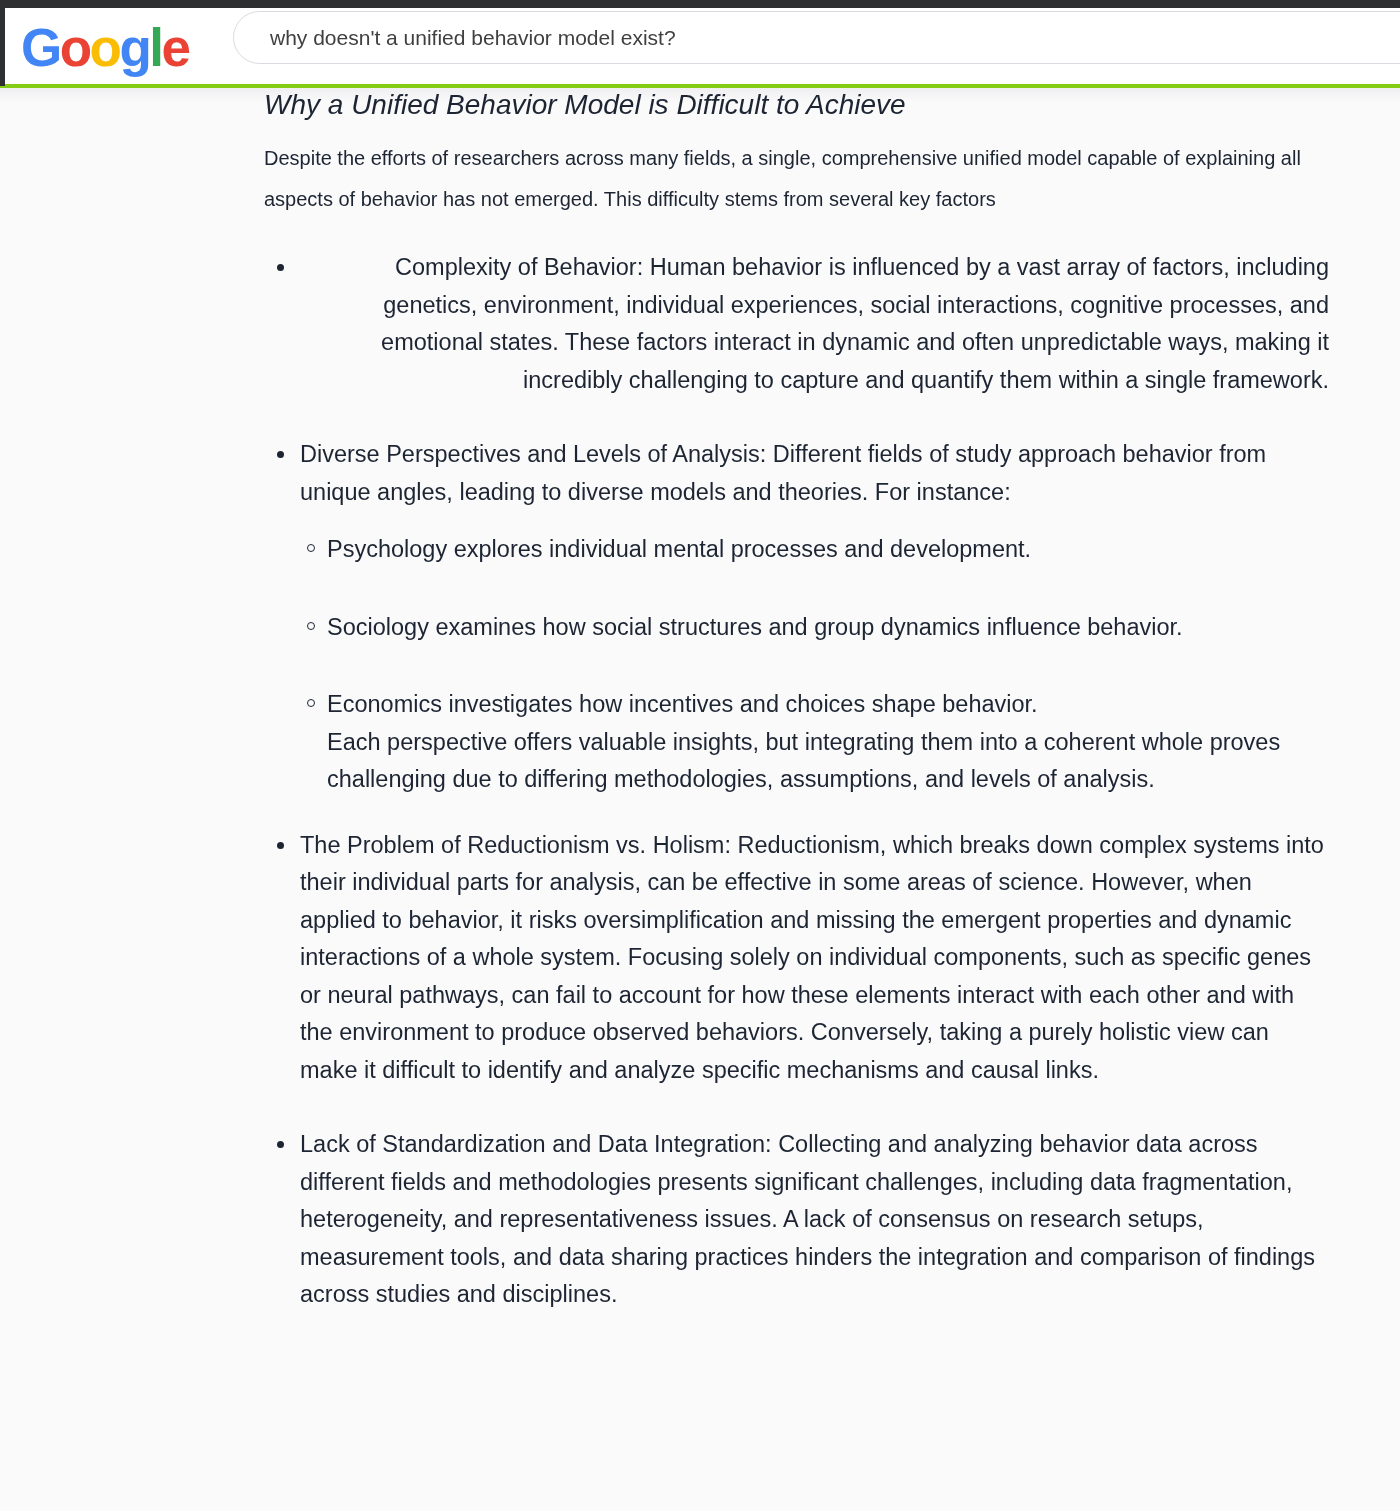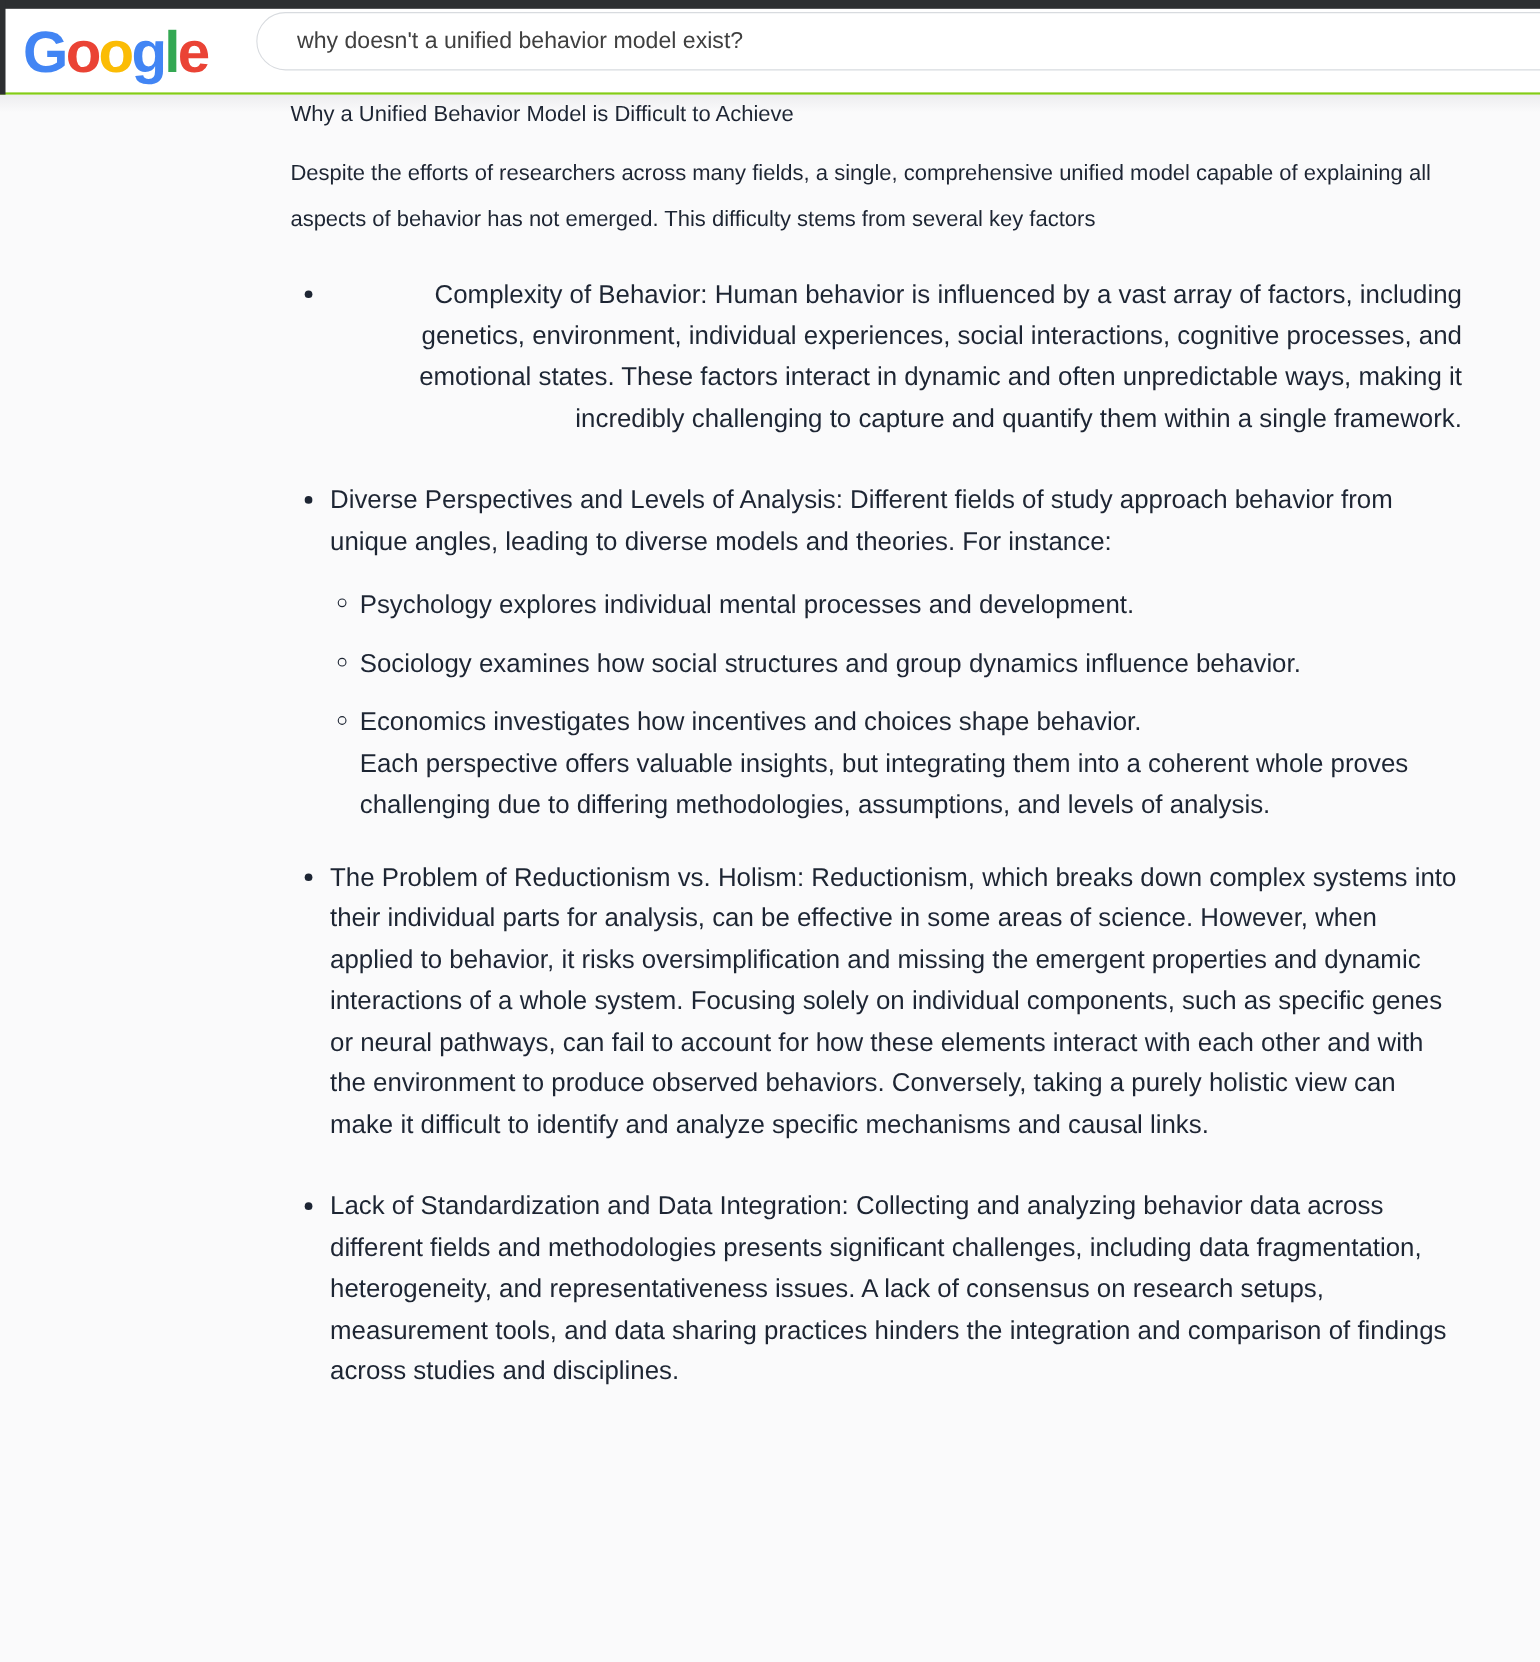--- a/index.html
+++ b/index.html
@@ -33,21 +33,21 @@
     z-index: 6;
   }
 
   
   .header {
     position: absolute;
     top: 8px; left: 0;
     width: 100%;
     height: 76px;
     background: #ffffff;
-    border-bottom: 2px solid #84cc16;
+    border-bottom: 4px solid #84cc16;
     box-sizing: content-box;
     z-index: 4;
   }
   .logo {
     position: absolute;
     left: 21px;
     top: 9px;
     font-size: 53px;
     line-height: 62px;
     font-weight: bold;
@@ -90,23 +90,24 @@
     background: linear-gradient(#ededef, #fafafb 16px);
   }
   .content {
     margin-left: 264px;
     width: 1065px;
     color: #1d2533;
   }
   h1.answer-heading {
     margin: 0;
     padding-top: 3px;
-    font-size: 20px;
+    font-size: 28px;
     line-height: 31px;
     font-weight: 400;
+    font-style: italic;
   }
   p.intro {
     margin: 18px 0 0 0;
     font-size: 20px;
     line-height: 41px;
   }
 
   ul.blist {
     list-style: none;
     margin: 29px 0 0 0;
@@ -133,21 +134,21 @@
   li.bitem.gap-lg { margin-top: 28px; }
 
   ul.slist {
     list-style: none;
     margin: 20px 0 10px 0;
     padding: 0;
   }
   li.sitem {
     position: relative;
     padding-left: 27px;
-    margin-top: 16px;
+    margin-top: 40px;
   }
   li.sitem:first-child { margin-top: 16px; }
   li.sitem::before {
     content: "";
     position: absolute;
     left: 7px;
     top: 13px;
     width: 6px;
     height: 6px;
     border-radius: 50%;

